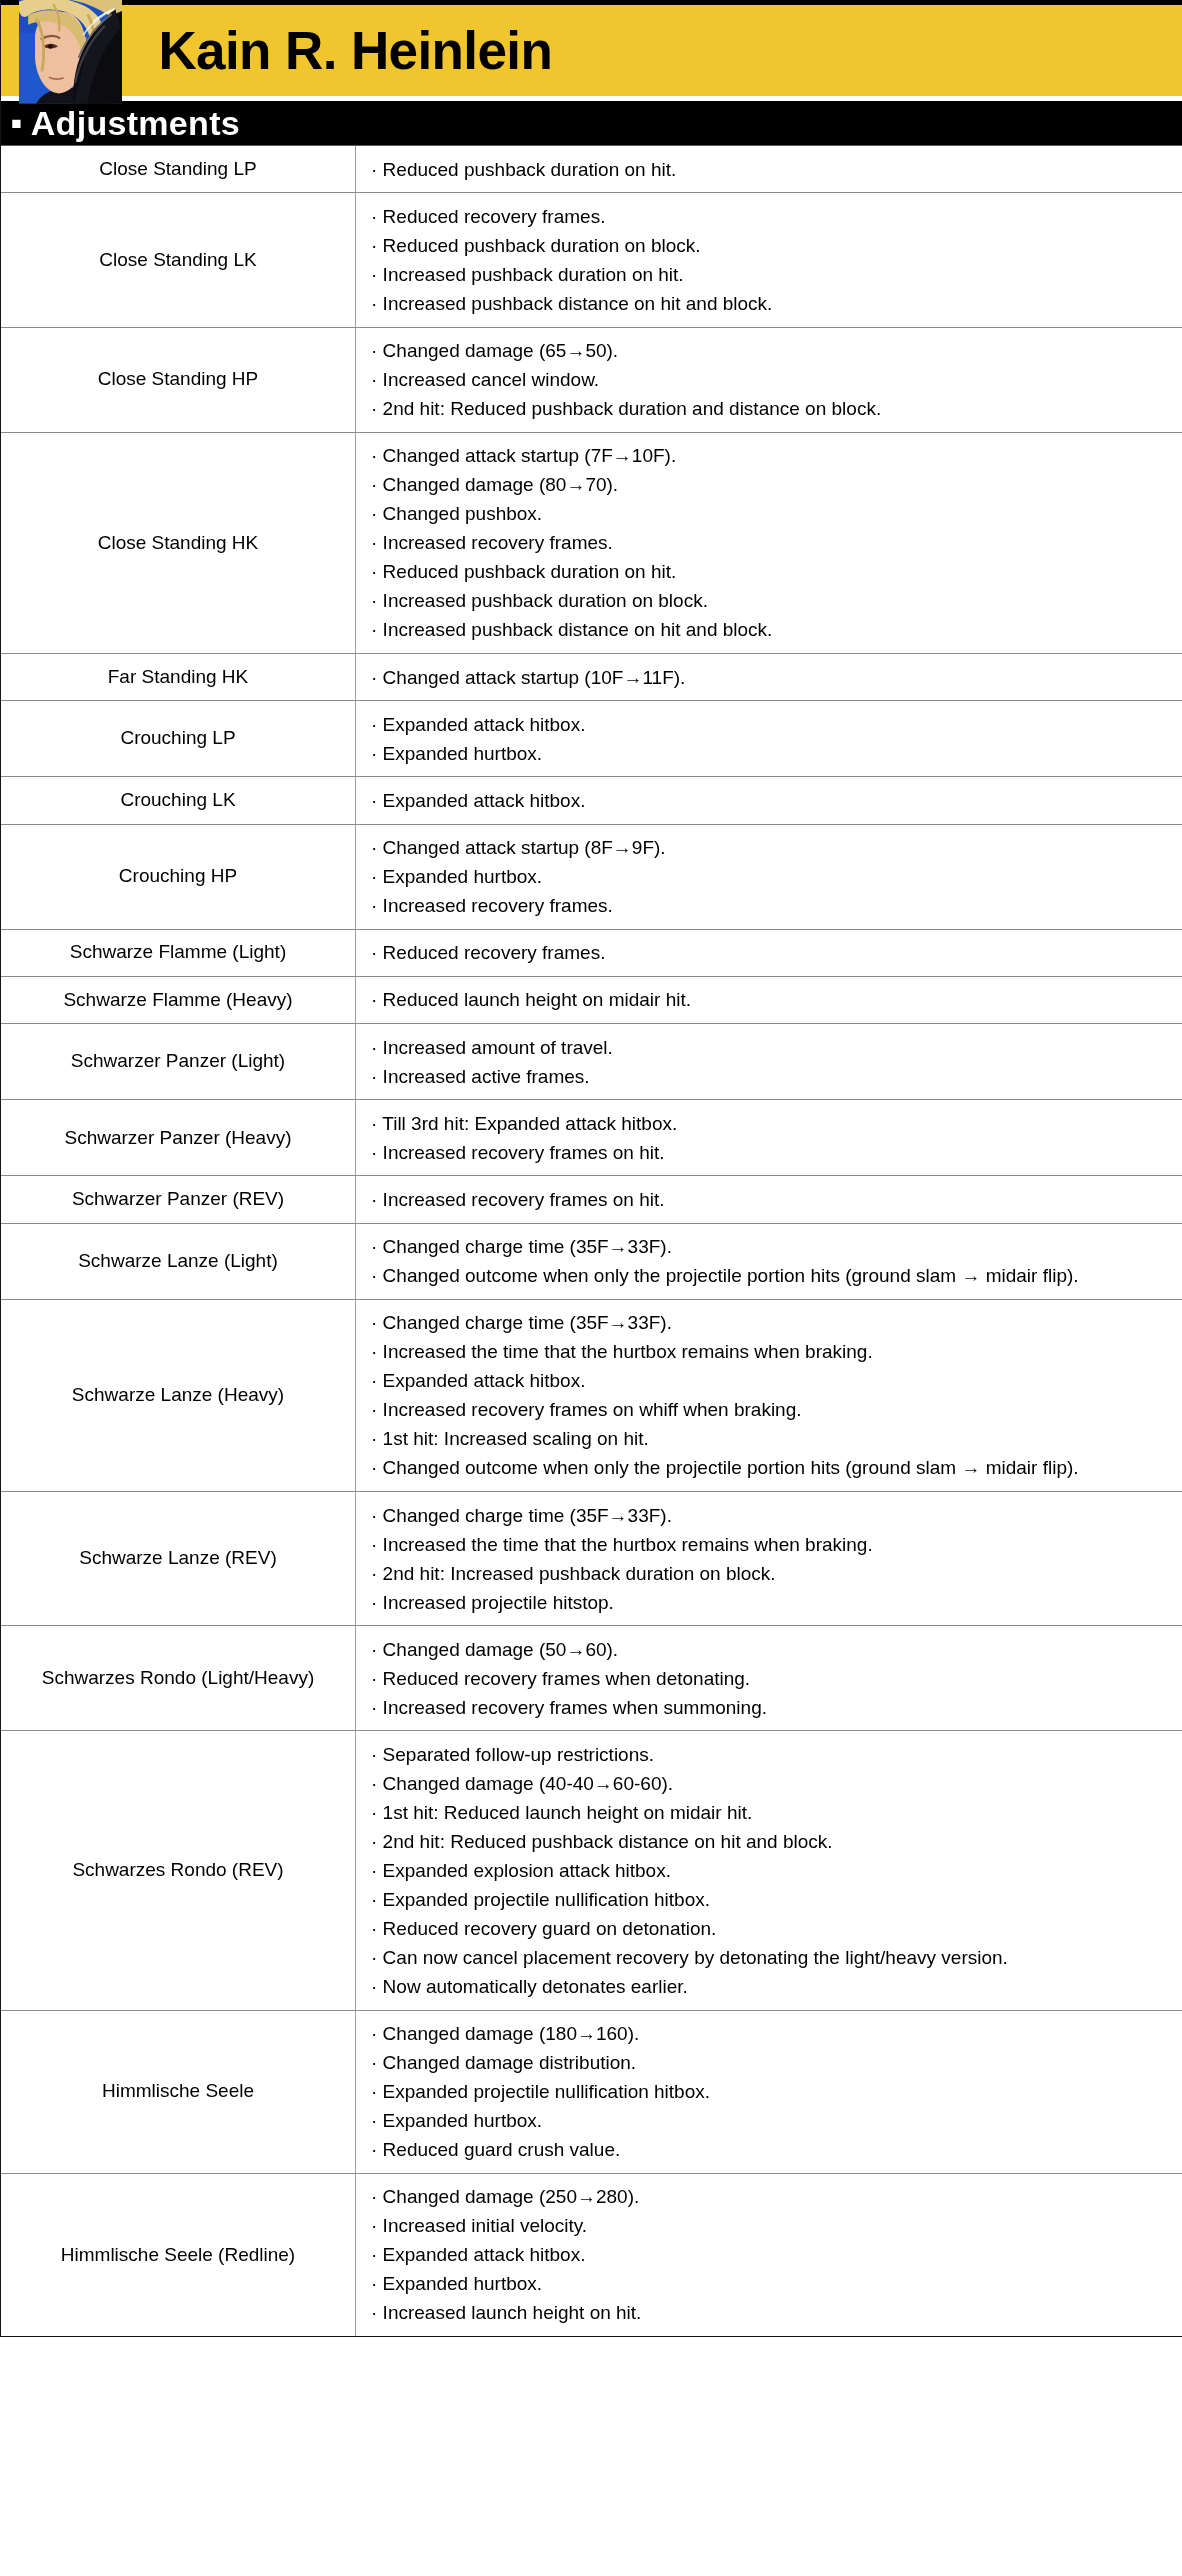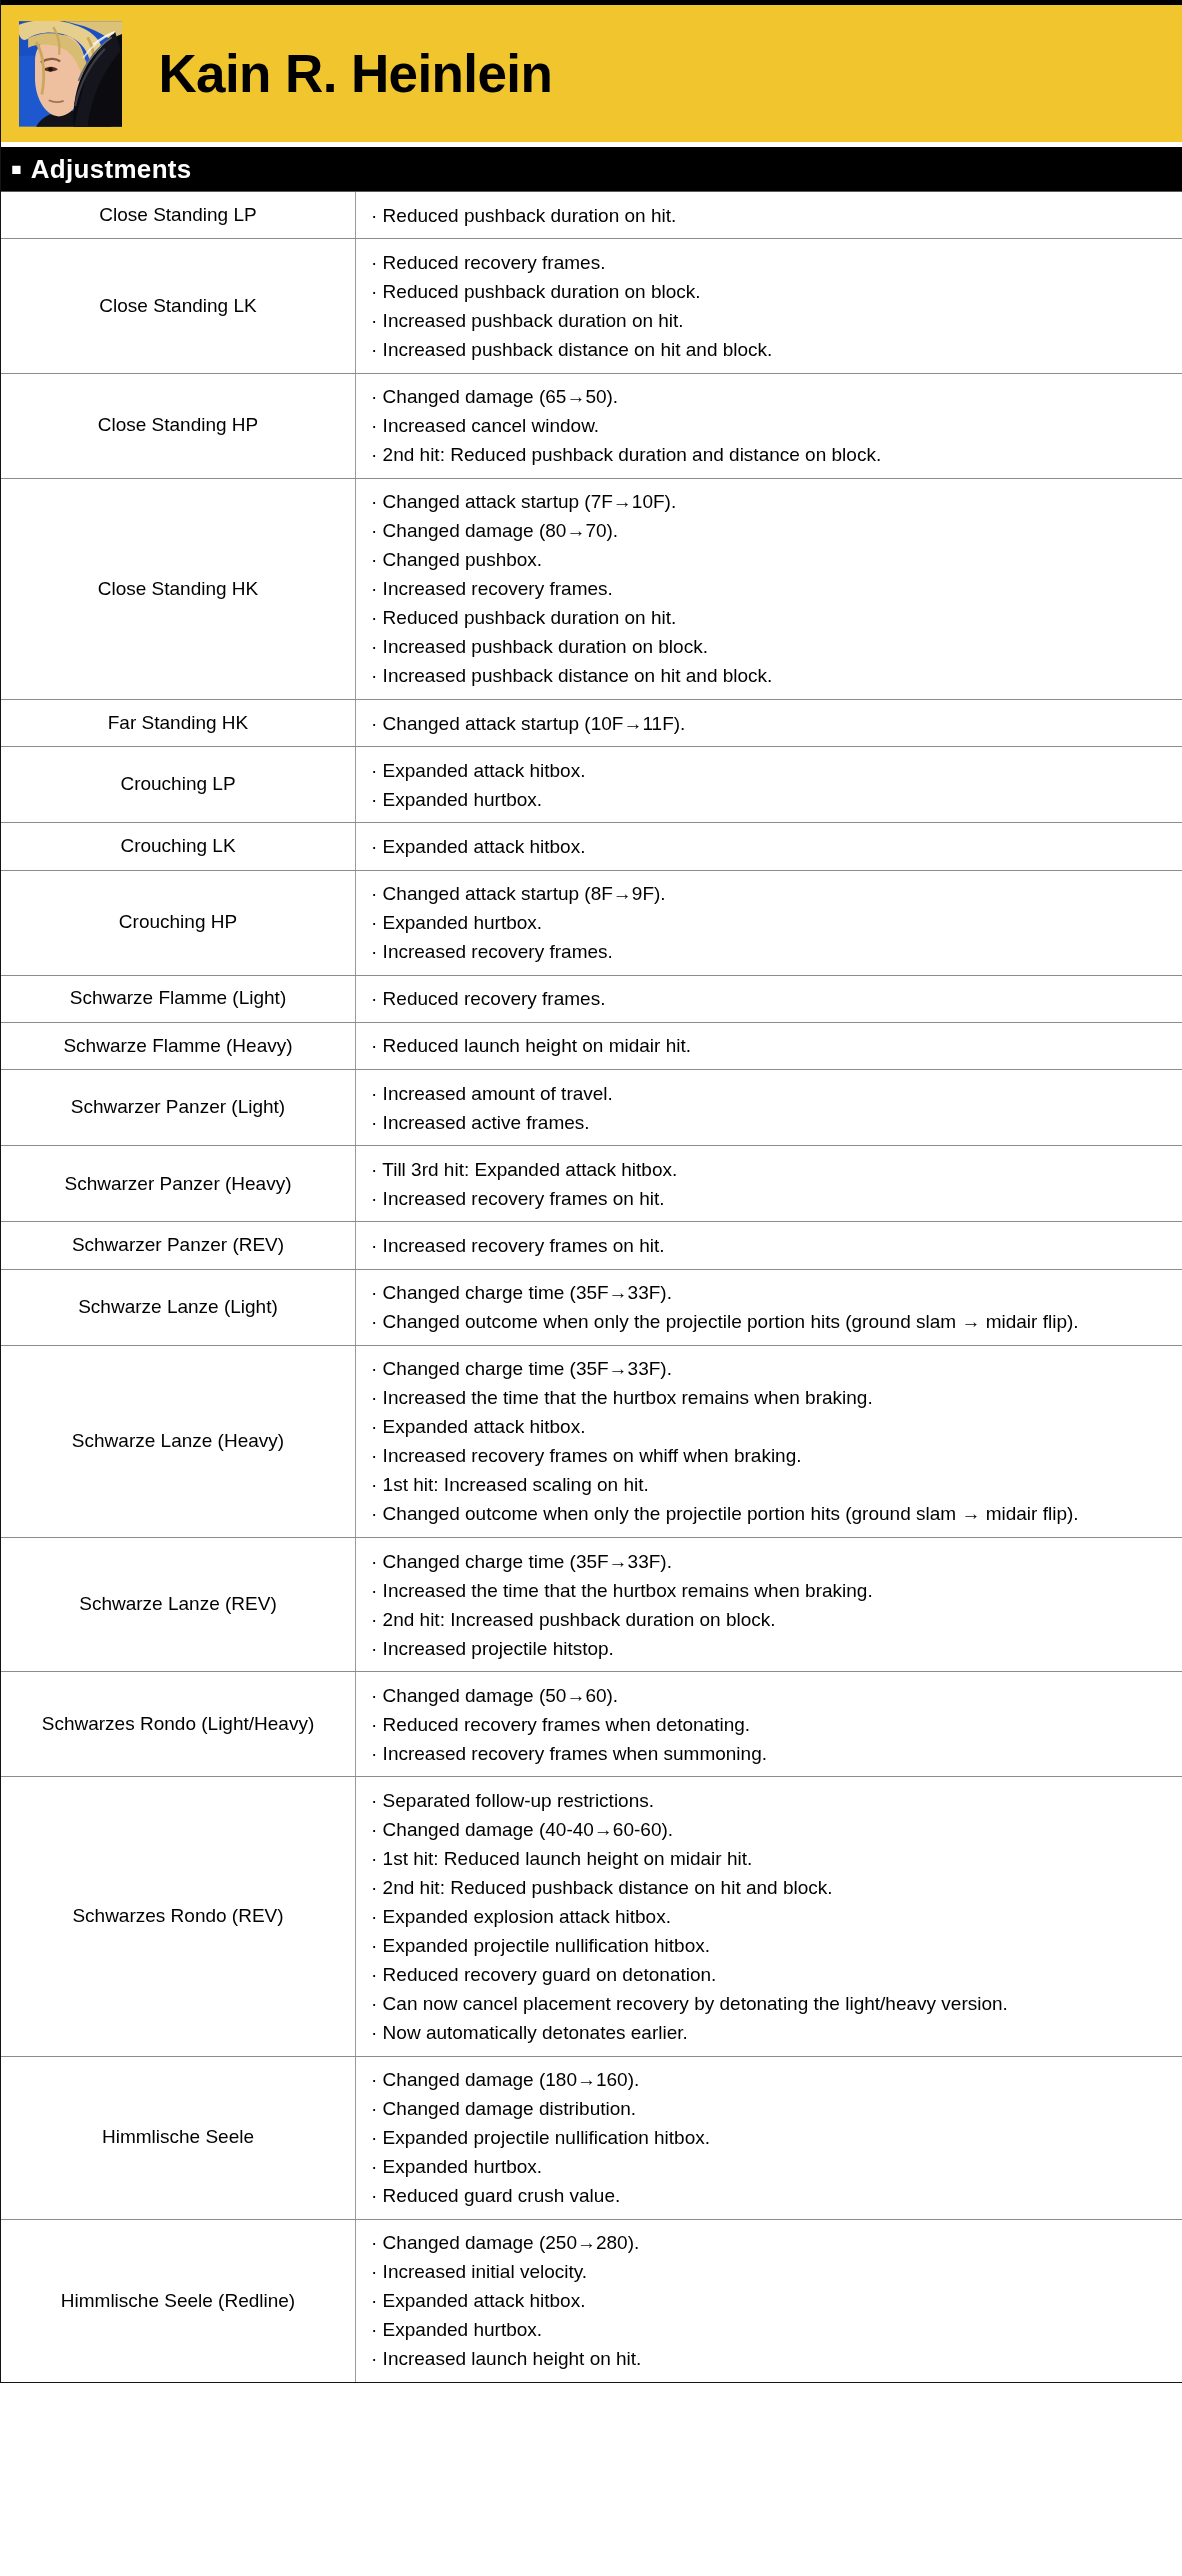--- a/index.html
+++ b/index.html
@@ -14,21 +14,21 @@
     width:1183px;
     border-left:1.7px solid #141414;
     border-right:1.7px solid #141414;
     border-bottom:1.7px solid #141414;
     background:#fff;
   }
   
   .header {
     background:#F0C52E;
     border-top:5.2px solid #000;
-    height:142px;
+    height:96px;
     display:flex;
     align-items:center;
     padding-left:18.4px;
   }
   .portrait {
     width:103px; height:106px;
     flex:0 0 auto;
     display:block;
     overflow:hidden;
   }
@@ -50,21 +50,21 @@
     padding-left:10.3px;
     color:#fff;
   }
   .section-marker {
     font-size:17px;
     line-height:1;
     margin-right:9.2px;
     color:#fff;
   }
   .section-title {
-    font-size:26px;
+    font-size:34px;
     font-weight:bold;
     letter-spacing:0.3px;
   }
   
   .adjustments-table {
     border-top:1.1px solid #5a5a5a;
     background:#fff;
   }
   .row {
     display:grid;

